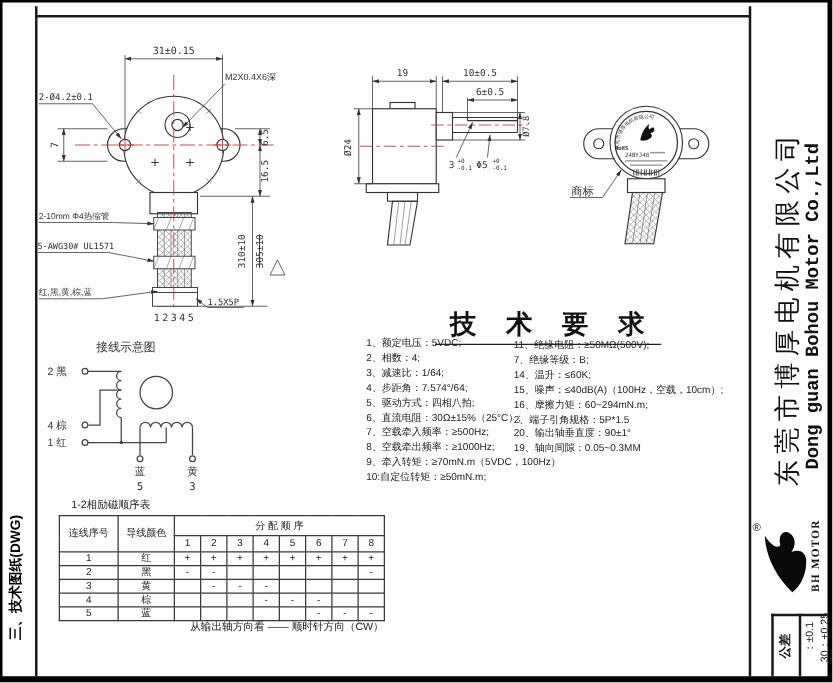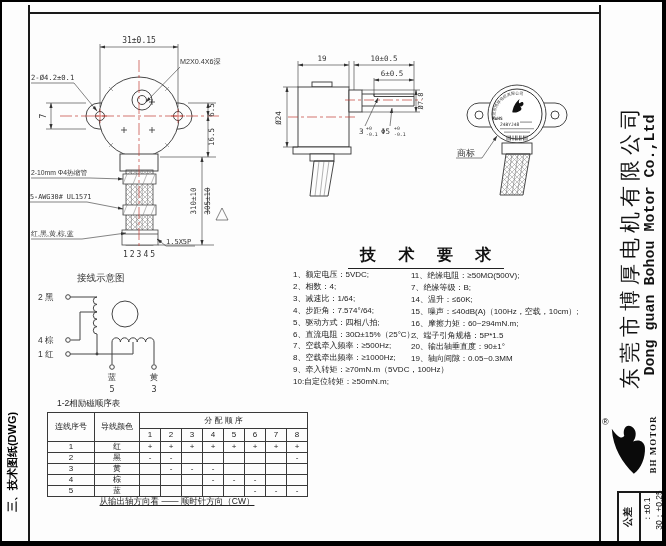--- a/index.html
+++ b/index.html
@@ -9,25 +9,25 @@
     border-right:4px solid #000;border-bottom:5px solid #000;
     box-sizing:border-box;overflow:hidden;
     font-family:"Liberation Sans","DejaVu Sans",sans-serif;color:#222;
   }
   .abs{position:absolute;}
   .ln{position:absolute;background:#1a1a1a;}
   .rot{transform:rotate(-90deg);transform-origin:center center;text-align:center;white-space:nowrap;}
   .cn-company{font-family:"Liberation Serif","DejaVu Serif",serif;font-size:21px;letter-spacing:5px;color:#111;}
   .en-company{font-family:"Liberation Mono","DejaVu Sans Mono",monospace;font-weight:bold;font-size:15px;color:#111;}
   .margin-label{font-weight:bold;font-size:11px;color:#000;}
-  .tech-title{font-size:16px;font-weight:bold;letter-spacing:9px;color:#111;
+  .tech-title{font-size:21px;font-weight:bold;letter-spacing:9px;color:#111;
     border-bottom:1.5px solid #222;padding:0 4px 2px 12px;white-space:nowrap;}
   .tech-item{font-size:8px;line-height:11.9px;white-space:nowrap;color:#222;}
   .seq-caption{font-size:8.5px;color:#222;}
-  .seq-footer{font-size:8.5px;color:#222;text-align:center;white-space:nowrap;text-decoration:underline;}
+  .seq-footer{font-size:8.5px;color:#222;text-align:right;white-space:nowrap;}
   table.seq{border-collapse:collapse;table-layout:fixed;}
   table.seq td{border:1px solid #3a3a3a;text-align:center;vertical-align:middle;
     font-size:8px;line-height:1;padding:0;color:#222;background:#fdfdfd;}
   .bh-motor{font-family:"Liberation Serif","DejaVu Serif",serif;font-weight:bold;font-size:9px;letter-spacing:1px;color:#111;}
   .tol-label{font-weight:bold;font-size:10px;color:#111;}
   .tol-val{font-size:8.5px;color:#111;white-space:nowrap;}
   .reg{font-size:9px;color:#111;}
   svg text{font-family:"DejaVu Sans Mono","Liberation Mono",monospace;fill:#333;}
   svg text.cjk{font-family:"Liberation Sans","DejaVu Sans",sans-serif;}
 </style>

